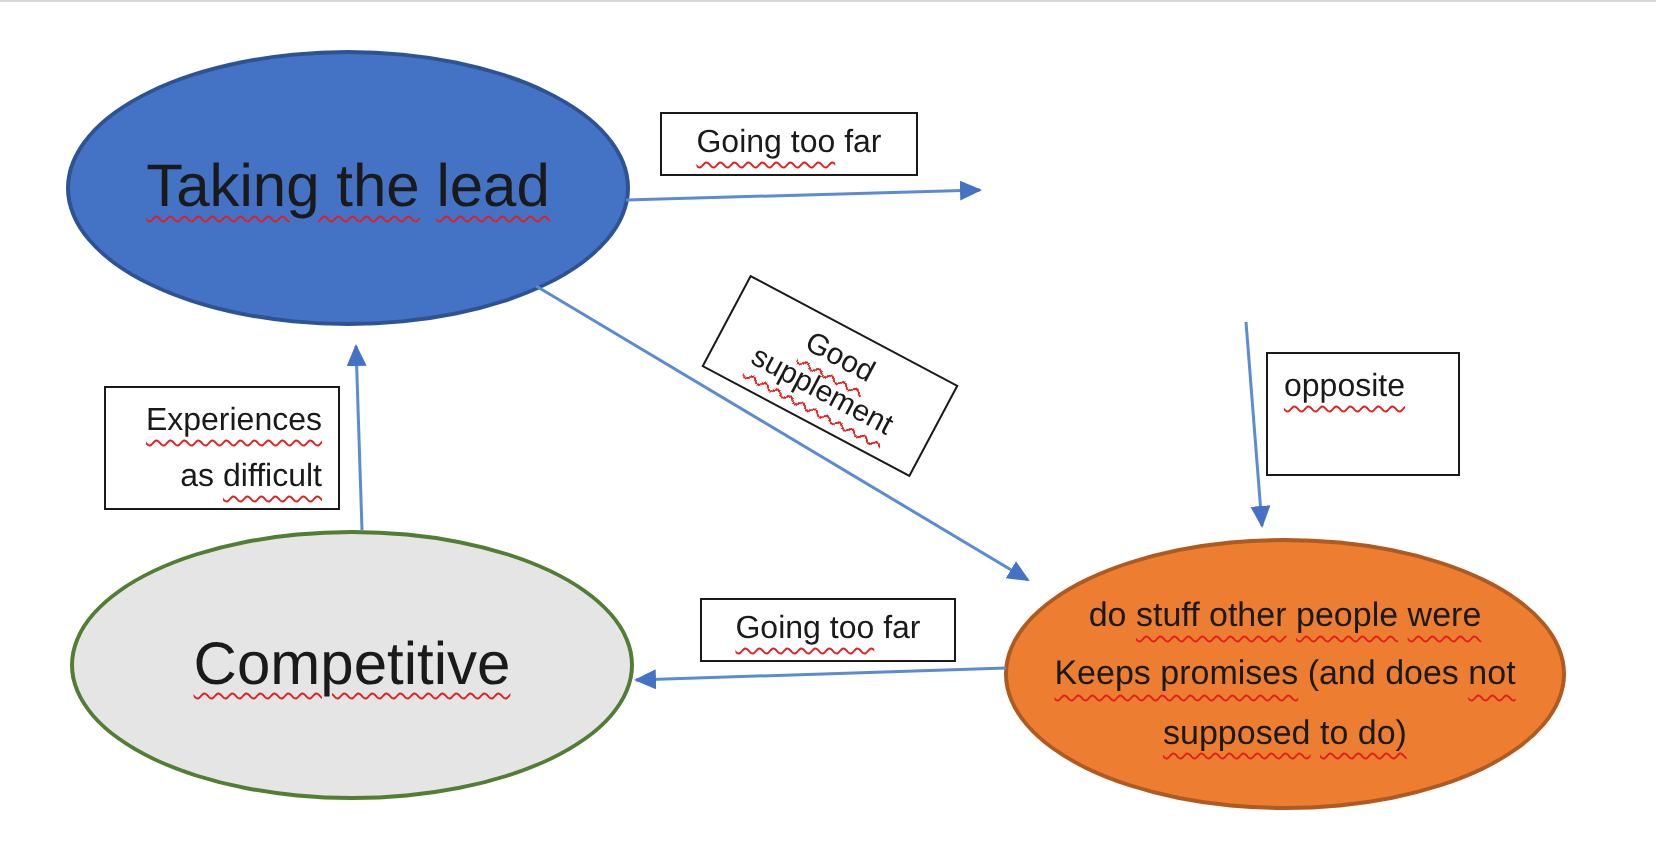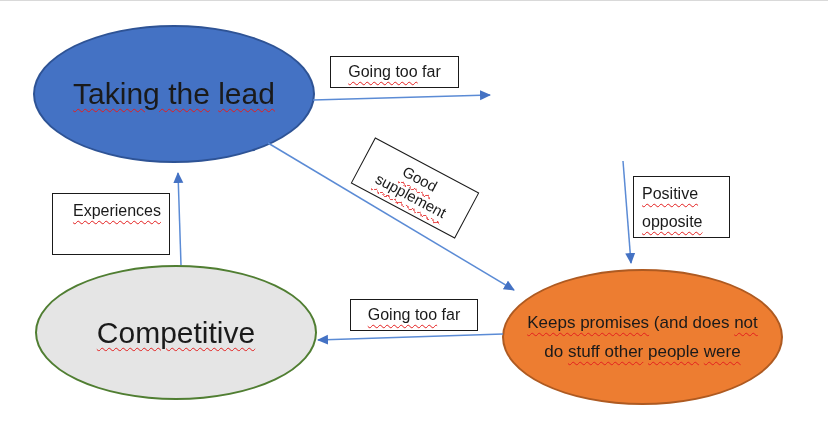--- a/index.html
+++ b/index.html
@@ -57,22 +57,23 @@
 
 
   <div class="node" id="node-competitive" style="background-color: #e5e5e5; border-color: rgb(80, 126, 50);">
     <div class="node-label">
         <div><span class="sq">Competitive</span></div>
       </div>
   </div>
 
   <div class="node" id="node-keeps-promises" style="background-color: rgb(237, 125, 49); border-color: rgb(174, 90, 33);">
     <div class="node-label">
+        <div><span>do </span><span class="sq">stuff other</span><span> </span><span class="sq">people</span><span> </span><span class="sq">were</span></div>
         <div><span class="sq">Keeps promises</span><span> (and does </span><span class="sq">not</span></div>
-        <div><span>do </span><span class="sq">stuff other</span><span> </span><span class="sq">people</span><span> </span><span class="sq">were</span></div>
+        <div><span class="sq">supposed</span><span> </span><span class="sq">to do)</span></div>
       </div>
   </div>
 
   <svg class="edges" width="828" height="423" viewBox="0 0 828 423">
     <defs>
       <marker id="ah" markerUnits="userSpaceOnUse" markerWidth="14" markerHeight="12" refX="10" refY="5" orient="auto">
         <path d="M0,0 L11,5 L0,10 Z"></path>
       </marker>
     </defs>
     <line x1="313" y1="100" x2="490" y2="95" marker-end="url(#ah)"></line>
@@ -91,26 +92,26 @@
   <div class="labelbox" id="lbl-good-supplement">
     <div>
         <div><span class="sq">Good</span></div>
         <div><span class="sq">supplement</span></div>
       </div>
   </div>
 
   <div class="labelbox" id="lbl-experiences-as-difficult">
     <div>
         <div><span class="sq">Experiences</span></div>
+        <div><span>as </span><span class="sq">difficult</span></div>
       </div>
   </div>
 
   <div class="labelbox" id="lbl-positive-opposite">
     <div>
-        <div><span class="sq">Positive</span></div>
         <div><span class="sq">opposite</span></div>
       </div>
   </div>
 
   <div class="labelbox center" id="lbl-going-too-far-bottom">
     <div>
         <div><span class="sq">Going too</span><span> far</span></div>
       </div>
   </div>
 

